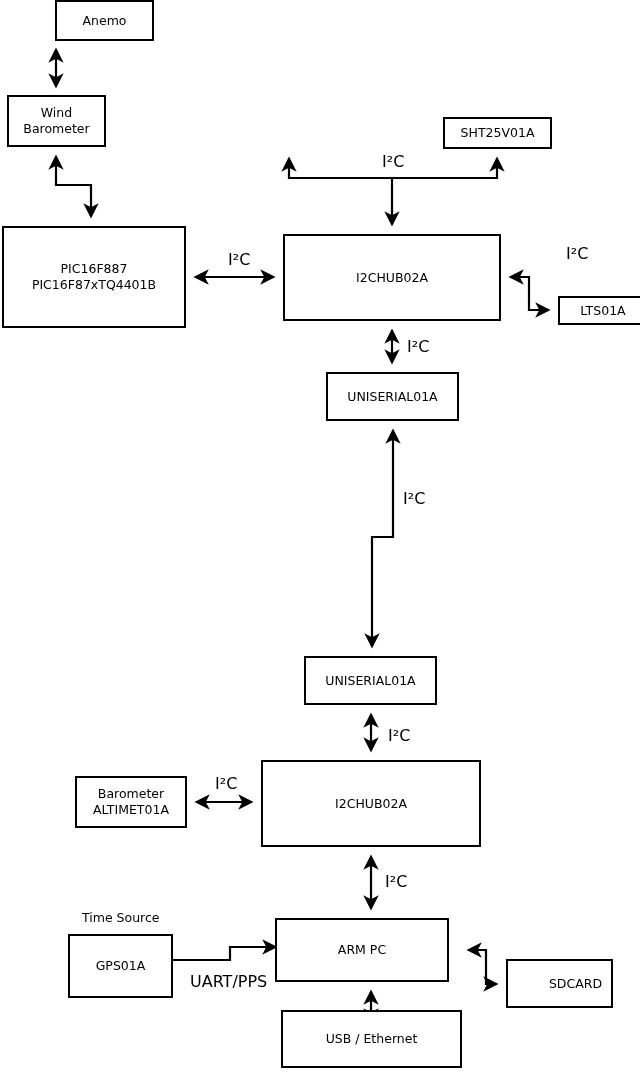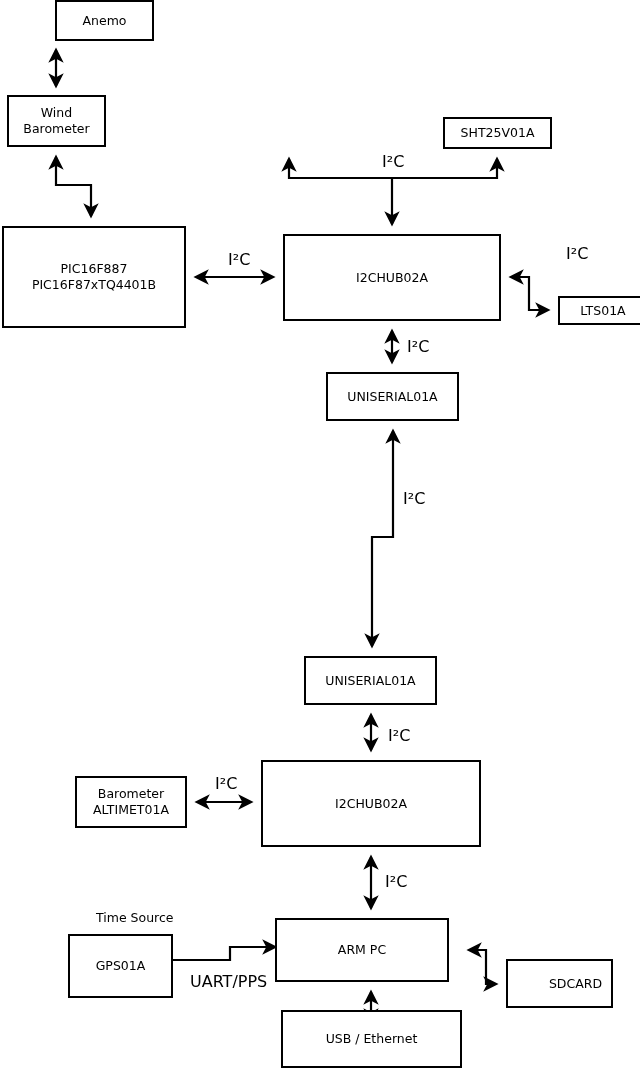--- a/index.html
+++ b/index.html
@@ -156,21 +156,21 @@
   </div>
 
   <div class="node" style="left:506px; top:959px; width:107px; height:49px;padding-left:32px;">
     <span class="lbl">SDCARD</span>
   </div>
 
   <div class="node" style="left:281px; top:1010px; width:181px; height:58px;">
     <span class="lbl">USB / Ethernet</span>
   </div>
 
-  <div class="free-label" style="left:96px; top:910px;">Time Source</div>
+  <div class="free-label" style="left:82px; top:910px;">Time Source</div>
 
   <div class="edge-label" style="left:382px; top:152px;">I²C</div>
   <div class="edge-label" style="left:228px; top:250px;">I²C</div>
   <div class="edge-label" style="left:566px; top:244px;">I²C</div>
   <div class="edge-label" style="left:407px; top:337px;">I²C</div>
   <div class="edge-label" style="left:403px; top:489px;">I²C</div>
   <div class="edge-label" style="left:388px; top:726px;">I²C</div>
   <div class="edge-label" style="left:215px; top:774px;">I²C</div>
   <div class="edge-label" style="left:385px; top:872px;">I²C</div>
   <div class="edge-label" style="left:190px; top:972px;">UART/PPS</div>

